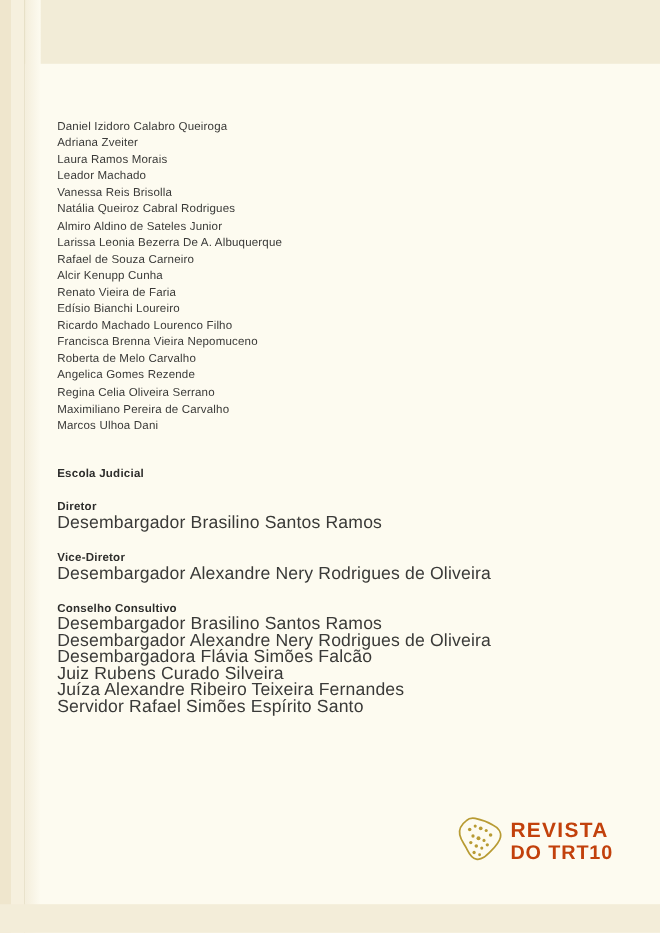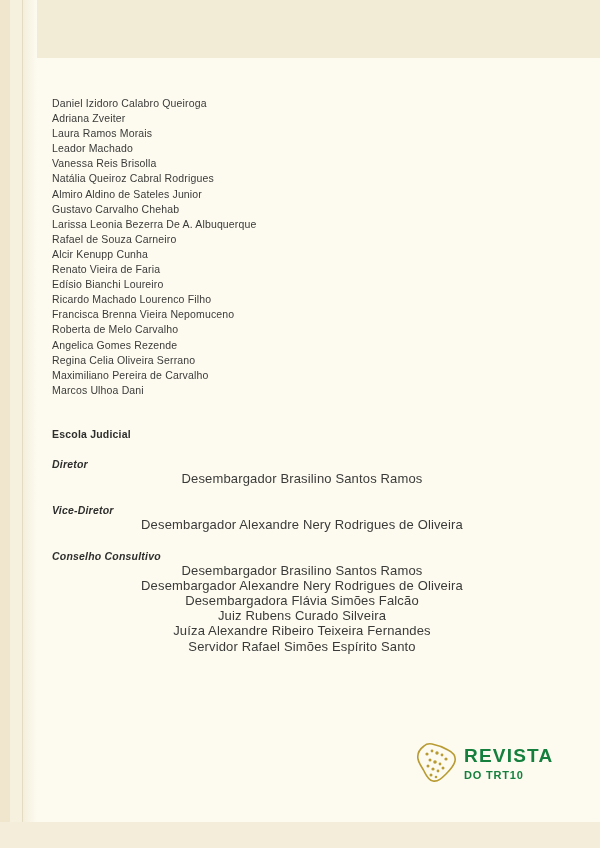--- a/index.html
+++ b/index.html
@@ -61,21 +61,21 @@
   .bottom-band {
     position: absolute;
     left: 0; bottom: 0;
     width: 600px;
     height: 26px;
     background: #f3edd9;
   }
   .content {
     position: absolute;
     left: 52px;
-    top: 96px;
+    top: 108px;
     width: 500px;
   }
   .name-list {
     list-style: none;
     margin: 0;
     padding: 0;
   }
   .name-list li {
     font-size: 10.5px;
     line-height: 15.1px;
@@ -95,60 +95,58 @@
   }
   .block {
     margin-top: 18px;
   }
   .block-title {
     font-size: 10.5px;
     font-weight: bold;
     color: #2e2e2c;
     letter-spacing: 0.2px;
     margin-bottom: 1px;
-    font-style: italic;
   }
   .block-list {
     list-style: none;
     margin: 0;
     padding: 0;
   }
   .block-list li {
-    font-size: 13px;
+    font-size: 16px;
     line-height: 15.1px;
     color: #3a3a38;
     letter-spacing: 0.15px;
     white-space: nowrap;
-    text-align: center;
   }
   
   .logo {
     position: absolute;
     right: 38px;
     bottom: 50px;
     width: 150px;
     height: 60px;
   }
   .logo-text {
     position: absolute;
     left: 52px;
     top: 8px;
-    color: #15803d;
+    color: #c2410c;
     font-family: "Liberation Sans", sans-serif;
   }
   .logo-text .l1 {
     display: block;
     font-size: 19px;
     font-weight: bold;
     letter-spacing: 1.2px;
     line-height: 20px;
   }
   .logo-text .l2 {
     display: block;
-    font-size: 11px;
+    font-size: 18px;
     font-weight: bold;
     letter-spacing: 0.8px;
     line-height: 19px;
   }
   .logo-mark {
     position: absolute;
     left: 0;
     top: 2px;
     width: 50px;
     height: 46px;
@@ -169,21 +167,20 @@
   <div class="content">
 
     <ul class="name-list">
       <li>Daniel Izidoro Calabro Queiroga</li>
       <li>Adriana Zveiter</li>
       <li>Laura Ramos Morais</li>
       <li>Leador Machado</li>
       <li>Vanessa Reis Brisolla</li>
       <li>Natália Queiroz Cabral Rodrigues</li>
       <li>Almiro Aldino de Sateles Junior</li>
-      <li>Gustavo Carvalho Chehab</li>
       <li>Larissa Leonia Bezerra De A. Albuquerque</li>
       <li>Rafael de Souza Carneiro</li>
       <li>Alcir Kenupp Cunha</li>
       <li>Renato Vieira de Faria</li>
       <li>Edísio Bianchi Loureiro</li>
       <li>Ricardo Machado Lourenco Filho</li>
       <li>Francisca Brenna Vieira Nepomuceno</li>
       <li>Roberta de Melo Carvalho</li>
       <li>Angelica Gomes Rezende</li>
       <li>Regina Celia Oliveira Serrano</li>

